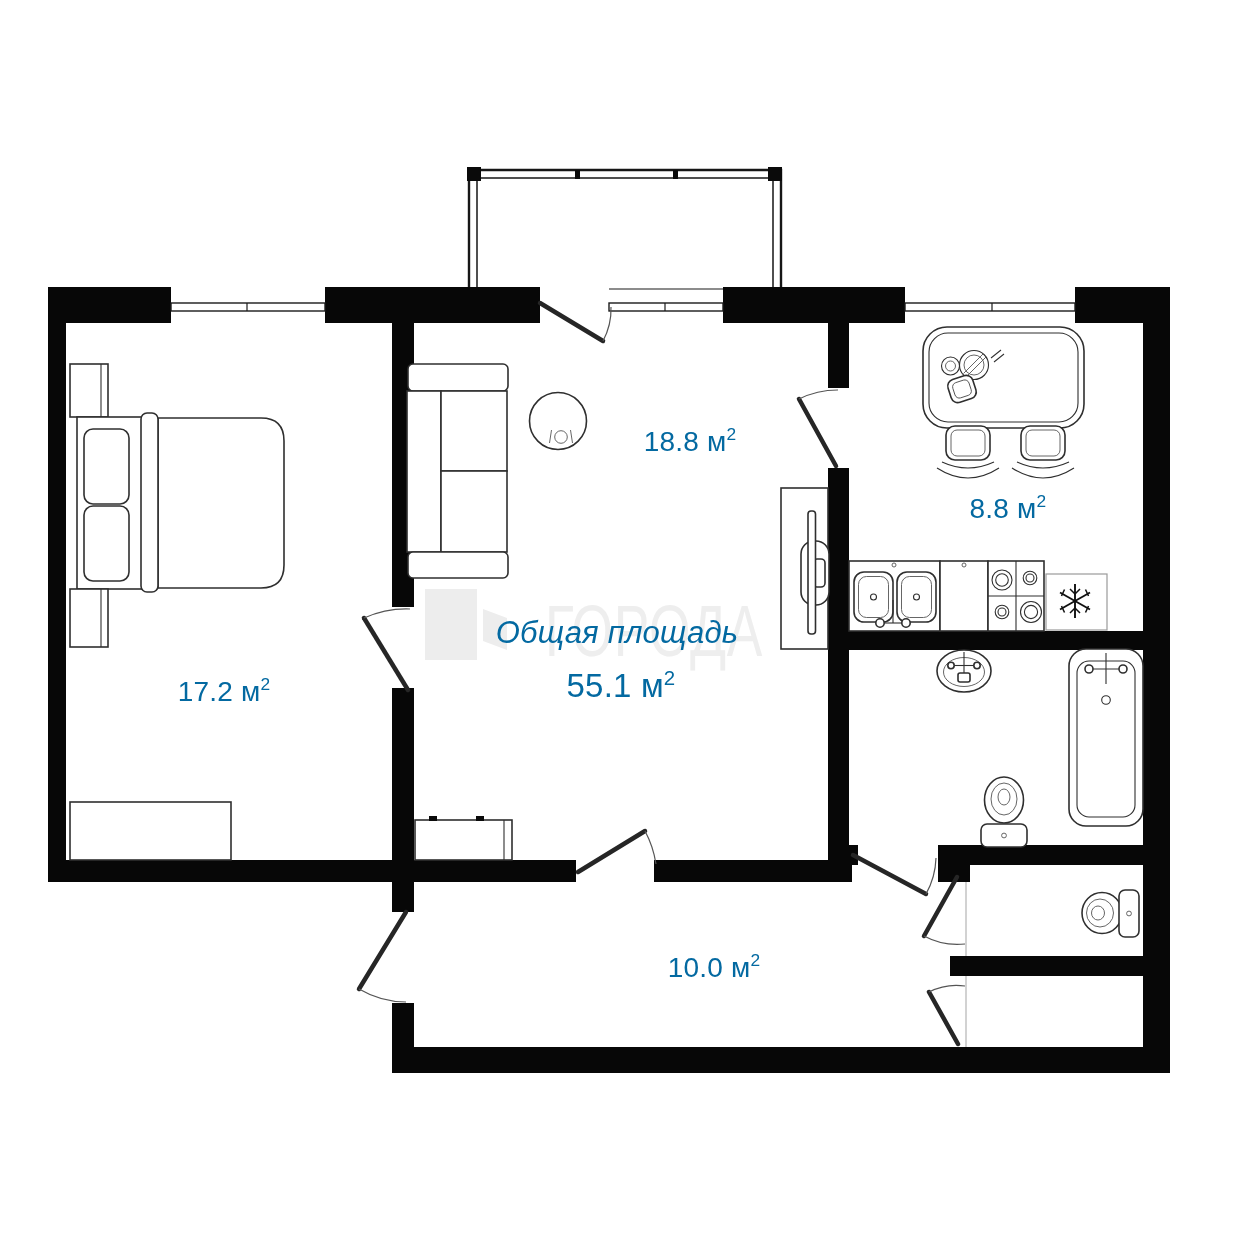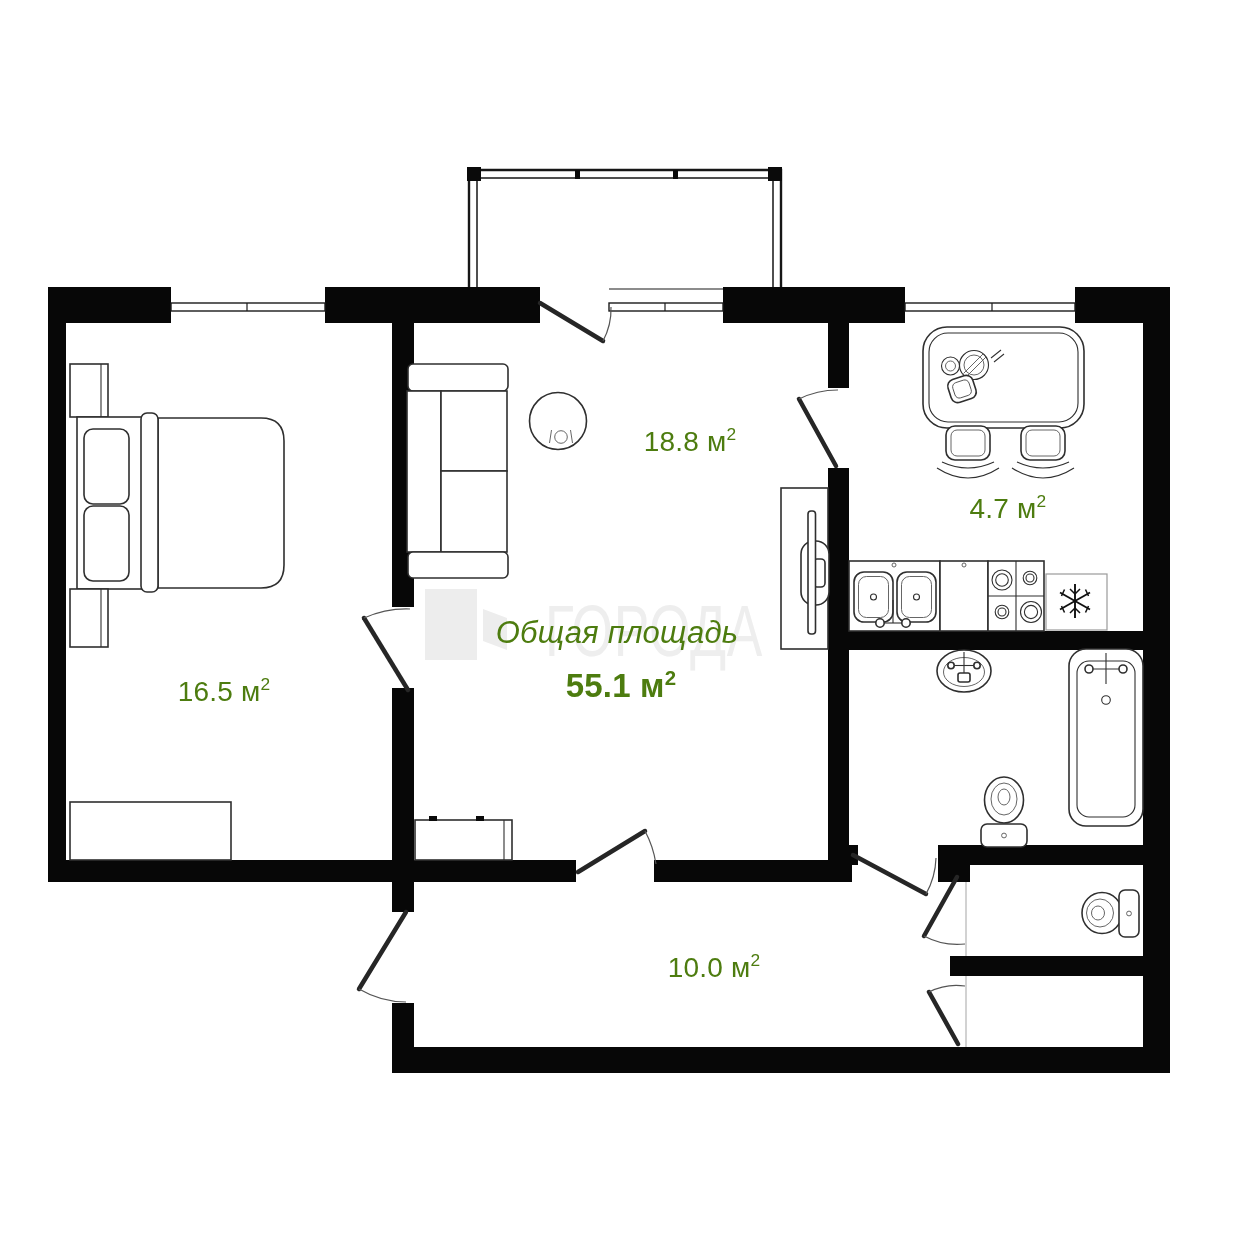--- a/index.html
+++ b/index.html
@@ -11,21 +11,21 @@
   .s{fill:#ffffff;stroke:#2f2f2f;stroke-width:1.6;}
   .t{fill:none;stroke:#2f2f2f;stroke-width:1.1;}
   .t2{fill:none;stroke:#555;stroke-width:0.9;}
   .leaf{stroke:#262626;stroke-width:4.5;stroke-linecap:round;}
   .arc{fill:none;stroke:#555;stroke-width:1.2;}
   .thin{stroke:#bfbfbf;stroke-width:1.4;}
   .wf{fill:#ffffff;stroke:#1a1a1a;stroke-width:1.4;}
   .blk{fill:#0a0a0a;}
   .rail{fill:none;stroke:#161616;}
   .wm{fill:#ededed;}
-  .lbl{position:absolute;transform:translate(-50%,-50%);color:#4d7c0f;white-space:nowrap;
+  .lbl{position:absolute;transform:translate(-50%,-50%);color:#0369a1;white-space:nowrap;
        font-size:28px;letter-spacing:0.2px;text-align:center;}
   .lbl sup{font-size:62%;}
   .lbl-title{font-size:31px;}
   .lbl-total{font-size:33px;}
 </style>
 </head>
 <body>
 
 <div id="stage">
 <svg id="plan-svg" width="1242" height="1242" viewBox="0 0 1242 1242">
@@ -263,30 +263,30 @@
       <ellipse class="s" cx="1102" cy="913" rx="20" ry="20.5" stroke-width="1.8"></ellipse>
       <ellipse class="t2" cx="1100" cy="913" rx="13.5" ry="14"></ellipse>
       <ellipse class="t2" cx="1098" cy="913" rx="6.5" ry="7"></ellipse>
       <rect class="s" x="1119" y="890" width="20" height="47" rx="6" stroke-width="1.8"></rect>
       <circle class="t2" cx="1129" cy="913.5" r="2.4"></circle>
     </g>
   </g>
 </svg>
 
   <div class="lbl" style="left:224px;top:691px;">
-    <span>16.5 м</span><sup>2</sup>
+    <span>17.2 м</span><sup>2</sup>
   </div>
   <div class="lbl" style="left:690px;top:441px;">
     <span>18.8 м</span><sup>2</sup>
   </div>
   <div class="lbl lbl-title" style="left:617px;top:633px;font-style:italic;">
     <span>Общая площадь</span>
   </div>
-  <div class="lbl lbl-total" style="left:621px;top:685px;font-weight:bold;">
+  <div class="lbl lbl-total" style="left:621px;top:685px;">
     <span>55.1 м</span><sup>2</sup>
   </div>
   <div class="lbl" style="left:1008px;top:508px;">
-    <span>4.7 м</span><sup>2</sup>
+    <span>8.8 м</span><sup>2</sup>
   </div>
   <div class="lbl" style="left:708px;top:967px;margin-left:6px;">
     <span>10.0 м</span><sup>2</sup>
   </div>
 </div>
 
 </body></html>

